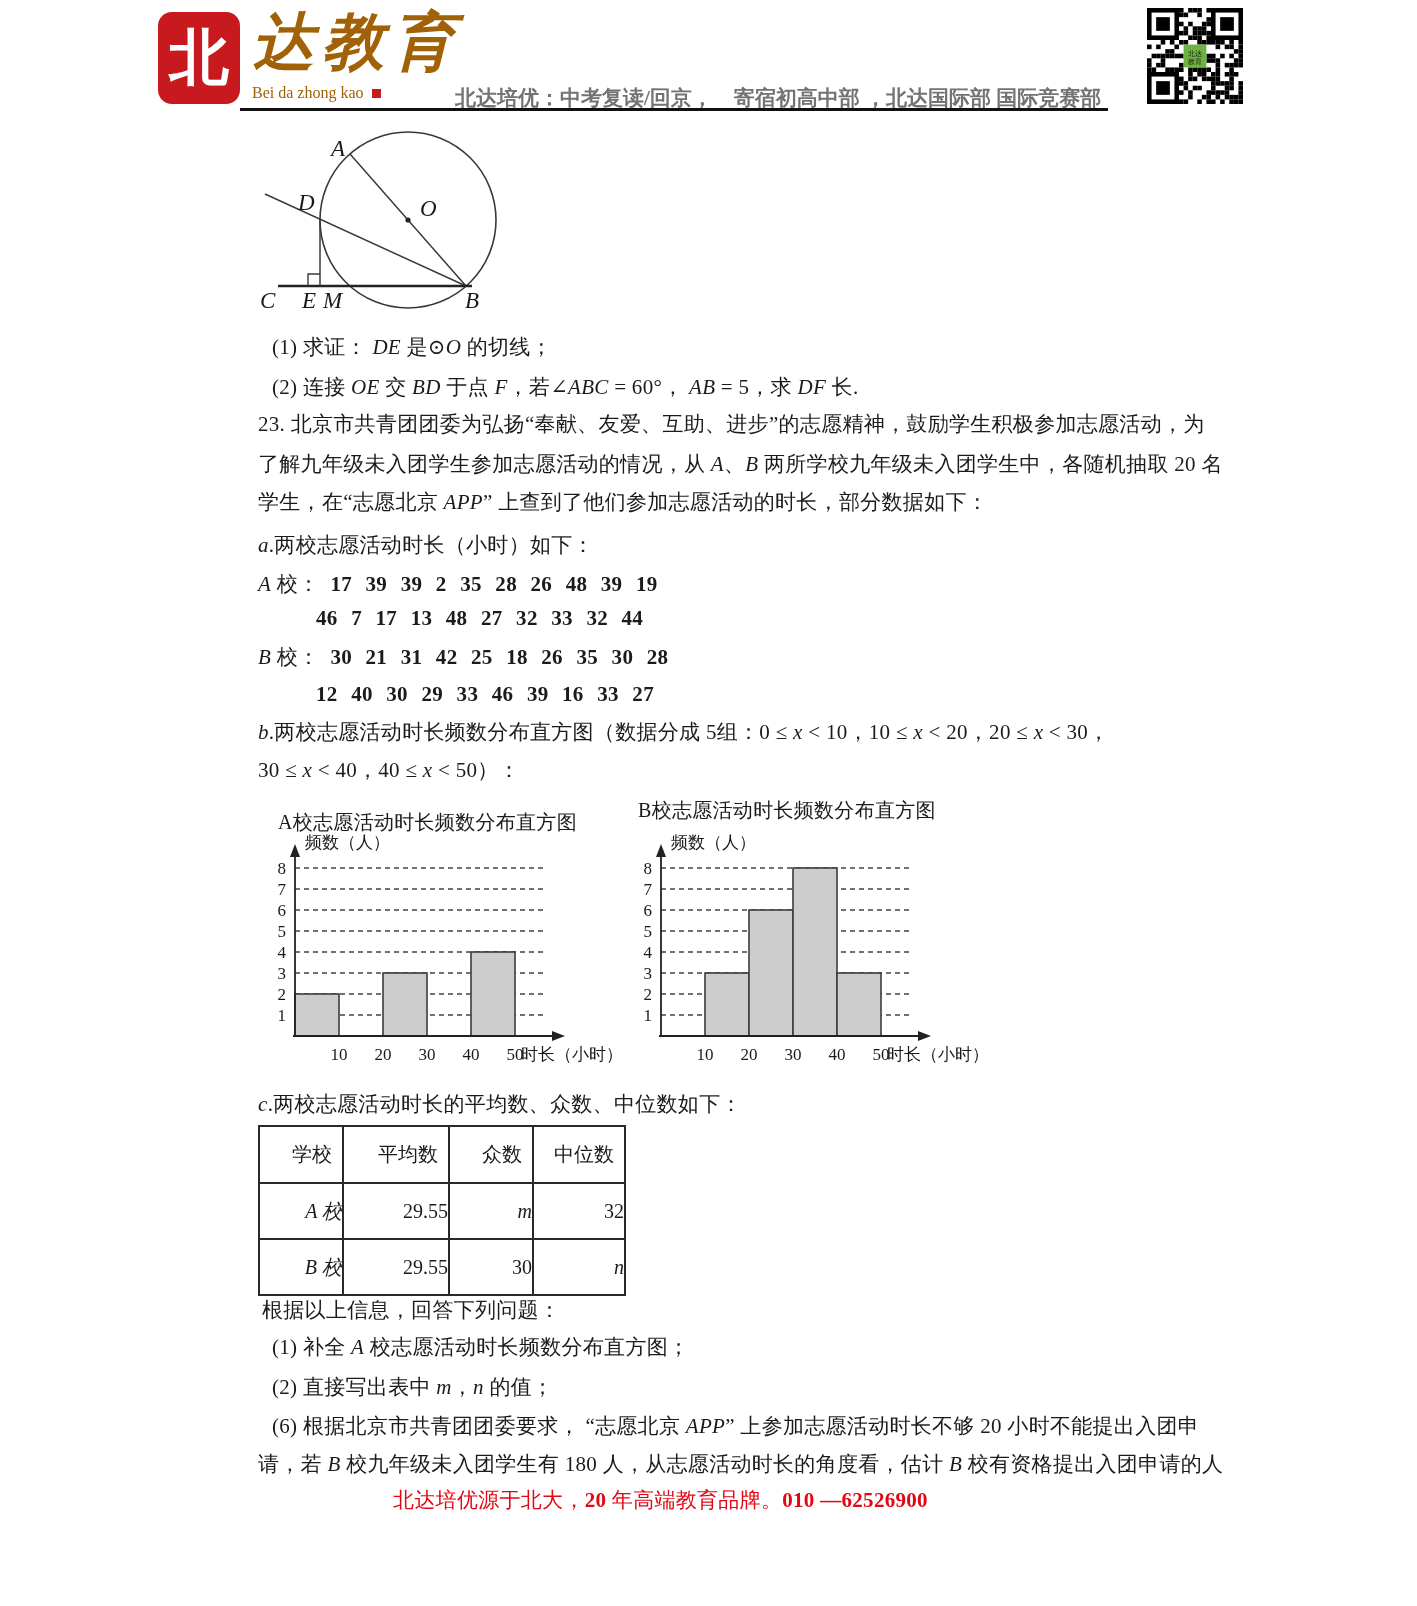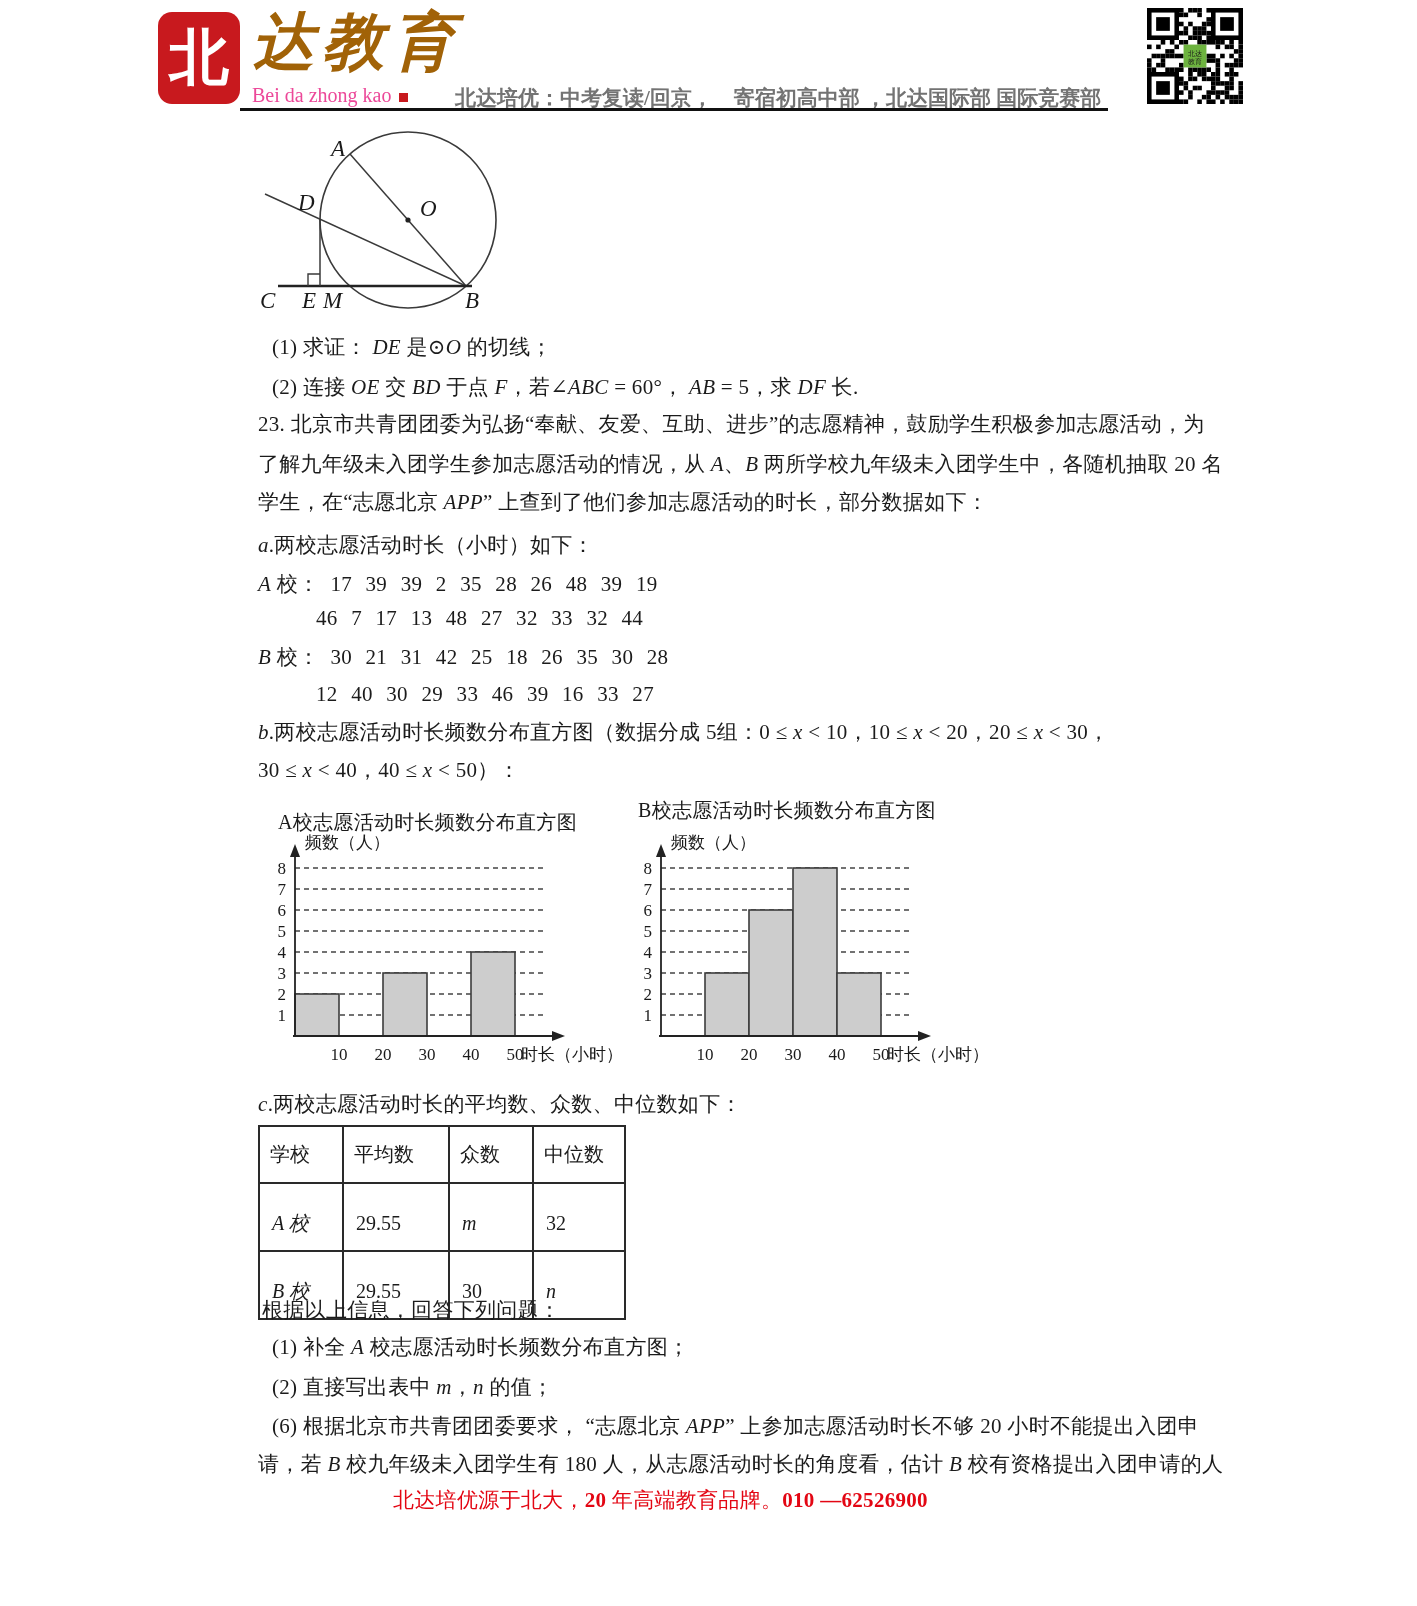--- a/index.html
+++ b/index.html
@@ -2,34 +2,34 @@
 <html><head>
 <meta charset="utf-8">
 <style>
   html,body{margin:0;padding:0;background:#fff;}
   .page{position:relative;width:1417px;height:1606px;background:#fff;overflow:hidden;
         font-family:"Liberation Serif","DejaVu Serif",serif;color:#1b1b1b;}
   .abs{position:absolute;}
   .line{position:absolute;font-size:21px;white-space:pre;letter-spacing:.3px;color:#1b1b1b;}
   .it{font-style:italic;}
   .bd{font-weight:bold;}
-  .numrow{word-spacing:8px;}
+  .numrow{word-spacing:8px;font-weight:bold;}
   
   .seal{position:absolute;left:158px;top:12px;width:82px;height:92px;background:#c8191e;
         border-radius:14px;display:flex;align-items:center;justify-content:center;}
   .seal span{color:#fff;font-size:60px;font-weight:bold;font-family:"Liberation Serif",serif;}
   .brand-script{position:absolute;left:252px;top:0px;font-size:62px;font-weight:bold;font-style:italic;
         color:#a16207;letter-spacing:8px;font-family:"Liberation Serif",serif;}
-  .brand-sub{position:absolute;left:252px;top:84px;font-size:20px;color:#ec4899;}
+  .brand-sub{position:absolute;left:252px;top:84px;font-size:16px;color:#a16207;}
   .brand-sub .sq{display:inline-block;width:9px;height:9px;background:#c8191e;margin-left:8px;}
   .tagline{position:absolute;left:455px;top:84px;font-size:21px;font-weight:600;color:#737373;white-space:pre;}
   .rule{position:absolute;left:240px;top:108px;width:868px;height:3px;background:#111;}
   
   table.stats{position:absolute;left:258px;top:1125px;border-collapse:collapse;font-size:20px;}
-  table.stats th,table.stats td{border:2px solid #2a2a2a;text-align:left;padding:12px 0 0 12px;}
+  table.stats th,table.stats td{border:2px solid #2a2a2a;text-align:right;padding:0 0 0 12px;}
   table.stats th{font-weight:normal;height:55px;padding:0 10px;}
   table.stats td{height:54px;}
   .c0{width:62px;} .c1{width:84px;} .c2{width:62px;} .c3{width:70px;}
   svg text{font-family:"Liberation Serif","DejaVu Serif",serif;fill:#1a1a1a;}
   .figlabel{font-style:italic;font-size:23px;}
 </style>
 </head>
 <body>
 
 <div class="page">

